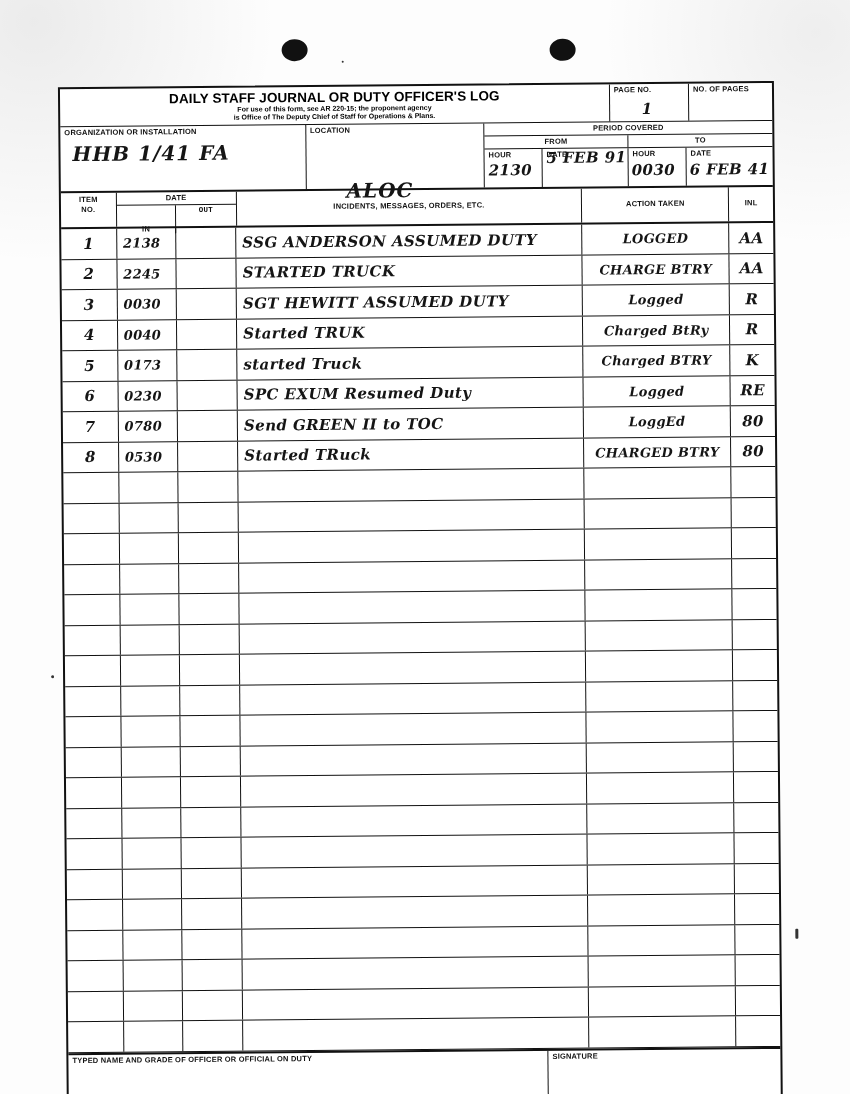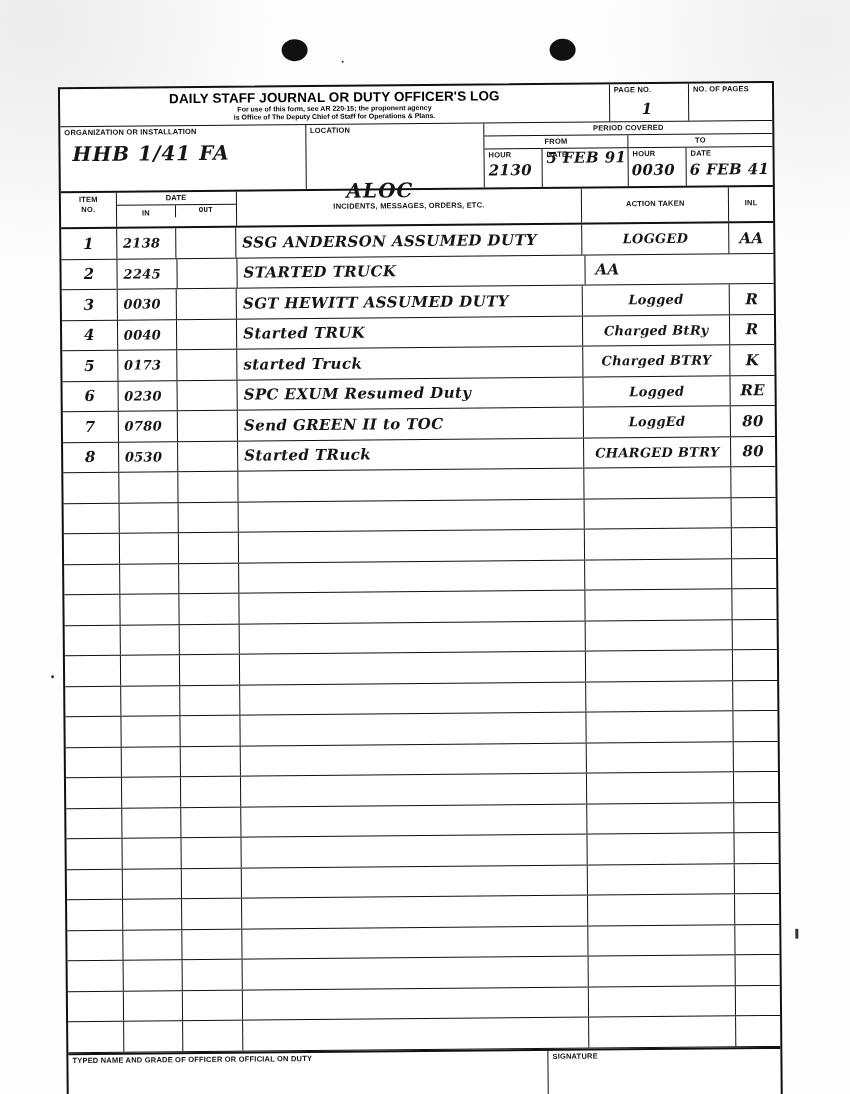--- a/index.html
+++ b/index.html
@@ -218,21 +218,21 @@
 
       <div class="row brd-b2" style="border-top:2px solid #111;">
         <div class="cell c-item" style="height:34px;">
           <div class="lbl c" style="padding-top:3px;">ITEM</div>
           <div class="lbl c">NO.</div>
         </div>
         <div class="cell" style="width:120px; height:34px; padding:0;">
           <div class="lbl c brd-b" style="padding-bottom:2px;">DATE</div>
           <div class="row">
             <div class="cell" style="width:60px;">
-              <div class="lbl c" style="padding-top:4px;">IN</div>
+              <div class="lbl c" style="padding-top:20px;">IN</div>
             </div>
             <div class="cell" style="width:60px;">
               <div class="lbl c" style="padding-top:2px;font-family:Liberation Mono, monospace;">OUT</div>
             </div>
           </div>
         </div>
         <div class="cell c-inc" style="height:34px;">
           <div class="lbl c" style="padding-top:12px;">INCIDENTS, MESSAGES, ORDERS, ETC.</div>
         </div>
         <div class="cell c-act" style="height:34px;">
@@ -288,20 +288,25 @@
               </div>
             </div>
             <div class="cell c-out">
               <div class="hw-cell">
                 <span class="hw hw-sm"></span>
               </div>
             </div>
             <div class="cell c-inc">
               <div class="hw-cell">
                 <span class="hw hw-md">STARTED TRUCK</span>
+              </div>
+            </div>
+            <div class="cell c-act">
+              <div class="hw-cell ctr">
+                <span class="hw hw-sm">CHARGE BTRY</span>
               </div>
             </div>
             <div class="cell c-inl">
               <div class="hw-cell ctr">
                 <span class="hw hw-md">AA</span>
               </div>
             </div>
           </div>
           <div class="tbl-row brd-b">
             <div class="cell c-item">

